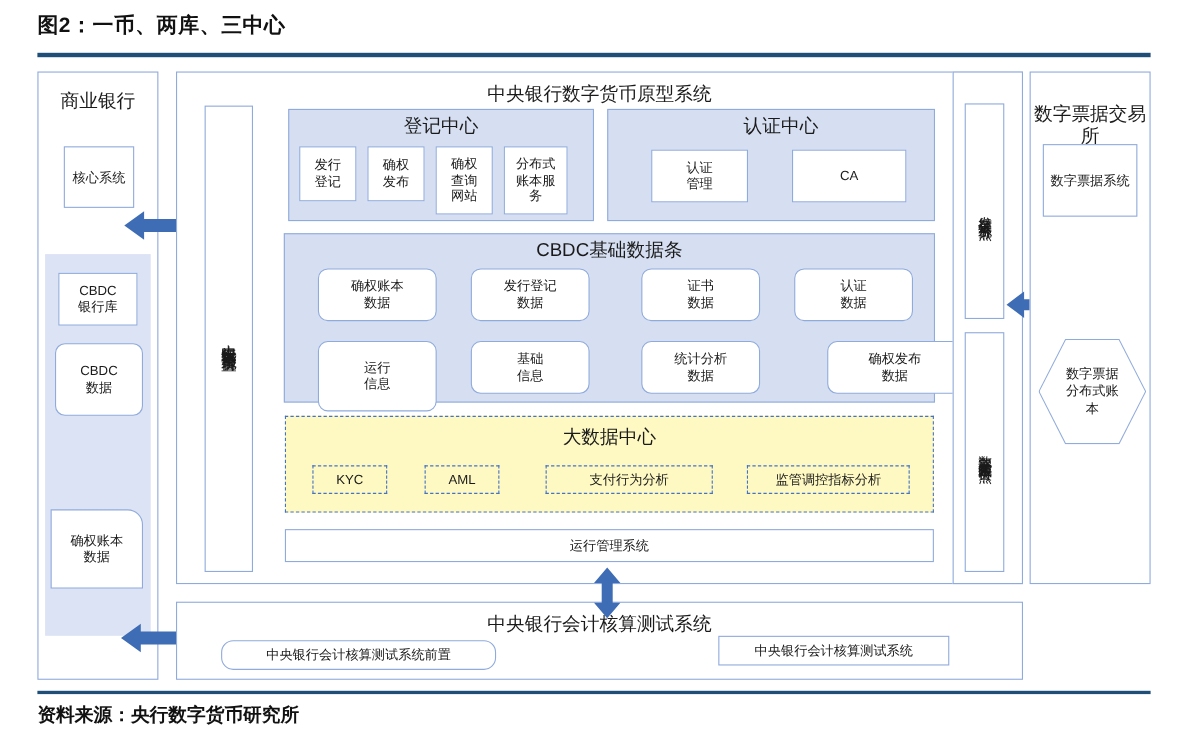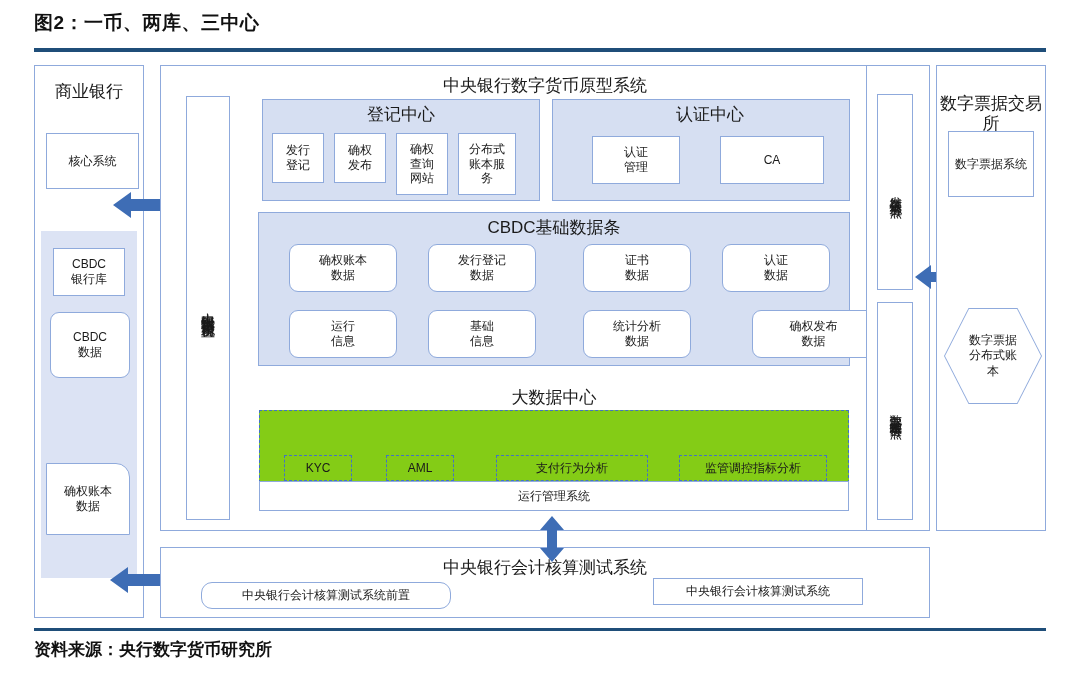--- a/index.html
+++ b/index.html
@@ -28,21 +28,21 @@
   }
   #source-note{
     position:absolute;left:34px;top:638px;
     font-size:17px;font-weight:bold;color:#111;
   }
 
   
   .bx{position:absolute;box-sizing:border-box;}
   .outline{border:1px solid #8FAADC;background:#ffffff;}
   .fill{border:1px solid #8FAADC;background:#D6DFF2;}
-  .dash{border:1px dashed #4472C4;background:#84cc16;margin-top:32px;}
+  .dash{border:1px dashed #4472C4;background:#fef9c3;}
   .shade{border:none;background:#DCE3F4;}
 
   .lbl{
     position:absolute;box-sizing:border-box;
     display:flex;align-items:center;justify-content:center;
     text-align:center;line-height:1.22;
     font-size:12px;color:#1a1a1a;
     white-space:pre-line;
   }
   .ttl{
@@ -76,21 +76,21 @@
   .arrowfill{fill:#3E6DB5;}
 </style>
 </head>
 <body>
 
 <div id="figure-title">图2：一币、两库、三中心</div>
 <div id="title-rule"></div>
 
 <div class="bx outline" style="left:34px;top:65px;width:110px;height:553px;"></div>
 <div class="ttl" style="left:34px;top:82px;width:110px;">商业银行</div>
-<div class="lbl outline" style="left:46px;top:133px;width:93px;height:56px;">核心系统</div>
+<div class="lbl outline" style="left:58px;top:133px;width:64px;height:56px;">核心系统</div>
 
 <div class="bx shade" style="left:41px;top:231px;width:96px;height:347px;"></div>
 <div class="lbl outline" style="left:53px;top:248px;width:72px;height:48px;">CBDC
 银行库</div>
 <div class="lbl outline rnd" style="left:50px;top:312px;width:80px;height:66px;">CBDC
 数据</div>
 <div class="lbl doc" style="left:46px;top:463px;width:84px;height:72px;">确权账本
 数据</div>
 
 <svg class="arrow" style="left:113px;top:190px;" width="76" height="30" viewBox="0 0 76 30">
@@ -129,21 +129,21 @@
 <div class="bx fill" style="left:258px;top:212px;width:592px;height:154px;"></div>
 <div class="ttl" style="left:258px;top:218px;width:592px;">CBDC基础数据条</div>
 <div class="lbl outline rnd" style="left:289px;top:244px;width:108px;height:48px;">确权账本
 数据</div>
 <div class="lbl outline rnd" style="left:428px;top:244px;width:108px;height:48px;">发行登记
 数据</div>
 <div class="lbl outline rnd" style="left:583px;top:244px;width:108px;height:48px;">证书
 数据</div>
 <div class="lbl outline rnd" style="left:722px;top:244px;width:108px;height:48px;">认证
 数据</div>
-<div class="lbl outline rnd" style="left:289px;top:310px;width:108px;height:48px;">运行
+<div class="lbl outline rnd" style="left:289px;top:310px;width:108px;height:64px;">运行
 信息</div>
 <div class="lbl outline rnd" style="left:428px;top:310px;width:108px;height:48px;">基础
 信息</div>
 <div class="lbl outline rnd" style="left:583px;top:310px;width:108px;height:48px;">统计分析
 数据</div>
 <div class="lbl outline rnd" style="left:752px;top:310px;width:123px;height:48px;">确权发布
 数据</div>
 
 <div class="bx dash" style="left:259px;top:378px;width:590px;height:88px;"></div>
 <div class="ttl" style="left:259px;top:388px;width:590px;">大数据中心</div>

